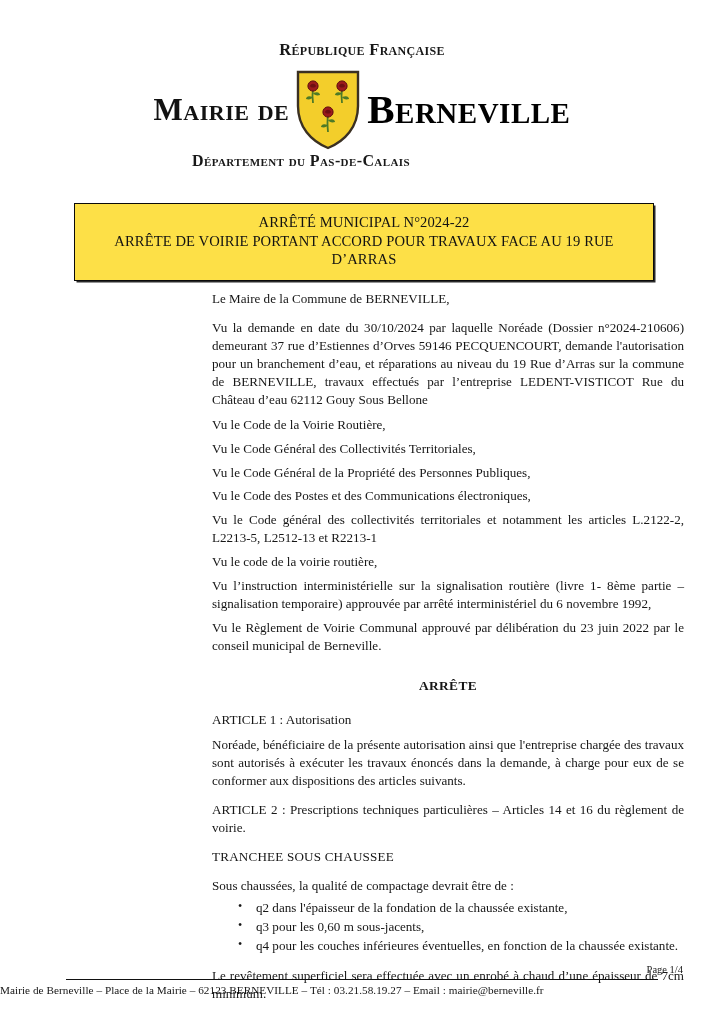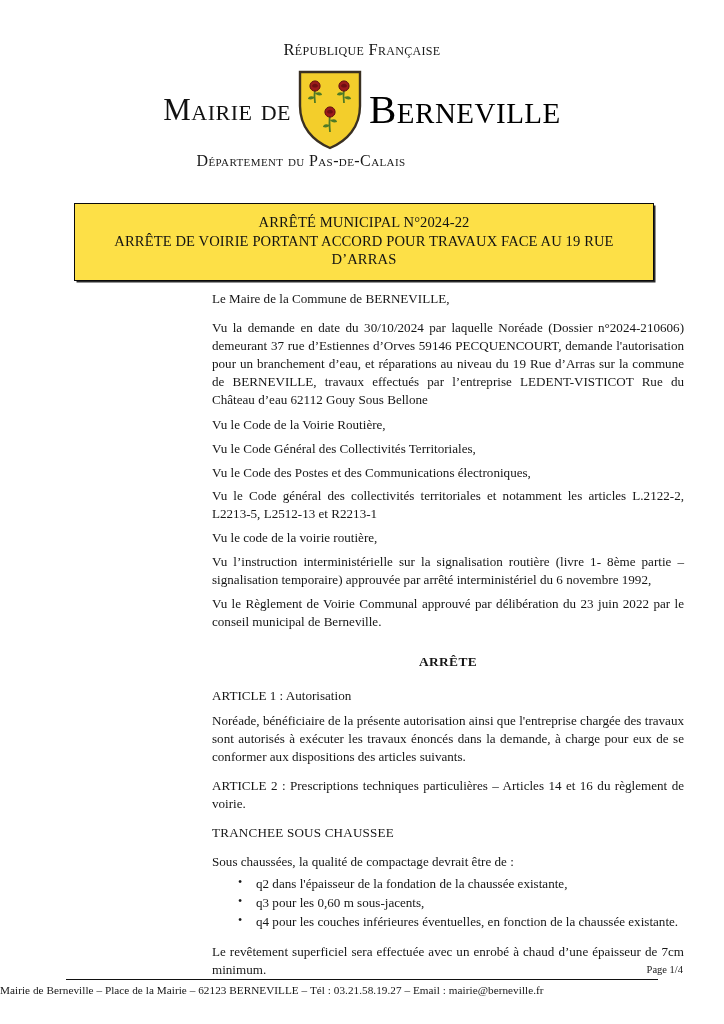--- a/index.html
+++ b/index.html
@@ -14,20 +14,21 @@
     font-family: "Liberation Serif", "DejaVu Serif", serif;
     color: #111111;
     overflow: hidden;
   }
 
   
   .header {
     position: relative;
     width: 724px;
     height: 188px;
+    font-weight: bold;
   }
   .republique {
     position: absolute;
     top: 40px;
     left: 0;
     width: 724px;
     text-align: center;
     font-variant: small-caps;
     font-size: 16.5px;
     letter-spacing: 0.3px;
@@ -257,20 +258,21 @@
 
   <div class="gap-md"></div>
 
   <div class="p">Vu la demande en date du 30/10/2024 par laquelle Noréade (Dossier n°2024-210606) demeurant 37 rue d’Estiennes d’Orves 59146 PECQUENCOURT, demande l'autorisation pour un branchement d’eau, et réparations au niveau du 19 Rue d’Arras sur la commune de BERNEVILLE, travaux effectués par l’entreprise LEDENT-VISTICOT Rue du Château d’eau 62112 Gouy Sous Bellone</div>
 
   <div class="gap-sm"></div>
 
   <div class="vu-list">
     <div class="p">Vu le Code de la Voirie Routière,</div>
     <div class="p">Vu le Code Général des Collectivités Territoriales,</div>
+    <div class="p">Vu le Code Général de la Propriété des Personnes Publiques,</div>
     <div class="p">Vu le Code des Postes et des Communications électroniques,</div>
     <div class="p">Vu le Code général des collectivités territoriales et notamment les articles L.2122-2, L2213-5, L2512-13 et R2213-1</div>
     <div class="p">Vu le code de la voirie routière,</div>
     <div class="p">Vu l’instruction interministérielle sur la signalisation routière (livre 1- 8ème partie – signalisation temporaire) approuvée par arrêté interministériel du 6 novembre 1992,</div>
     <div class="p">Vu le Règlement de Voirie Communal approuvé par délibération du 23 juin 2022 par le conseil municipal de Berneville.</div>
   </div>
 
   <div class="gap-lg"></div>
 
   <div class="arrete-head">ARRÊTE</div>

